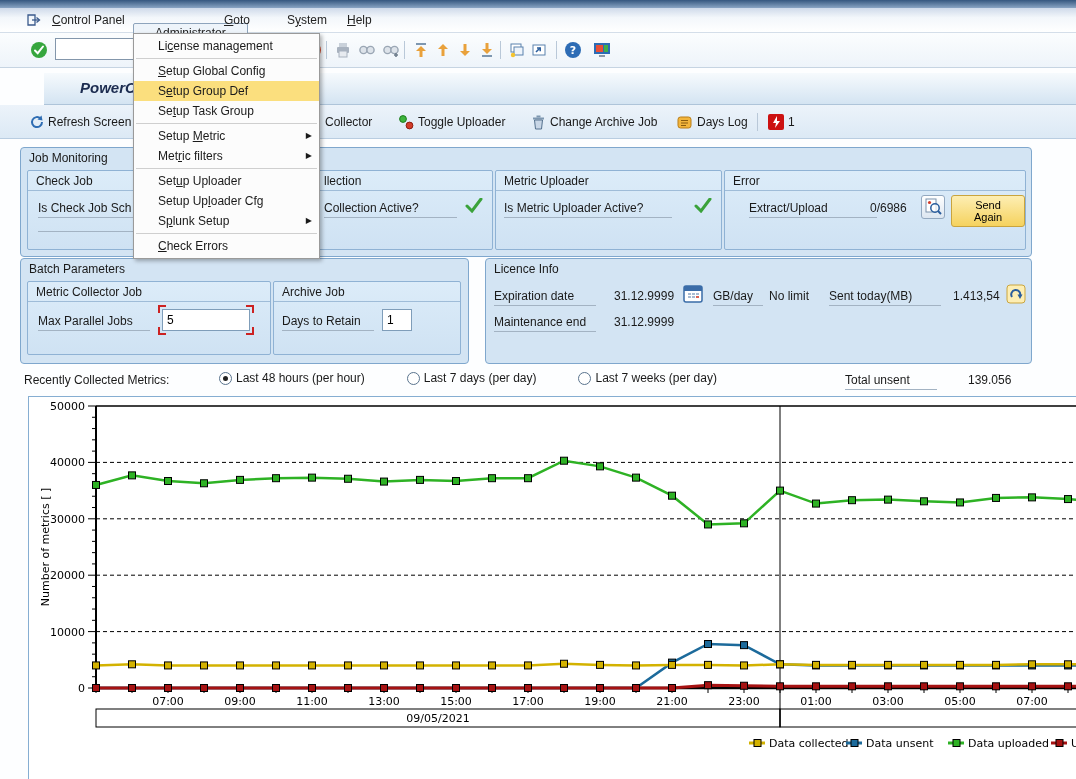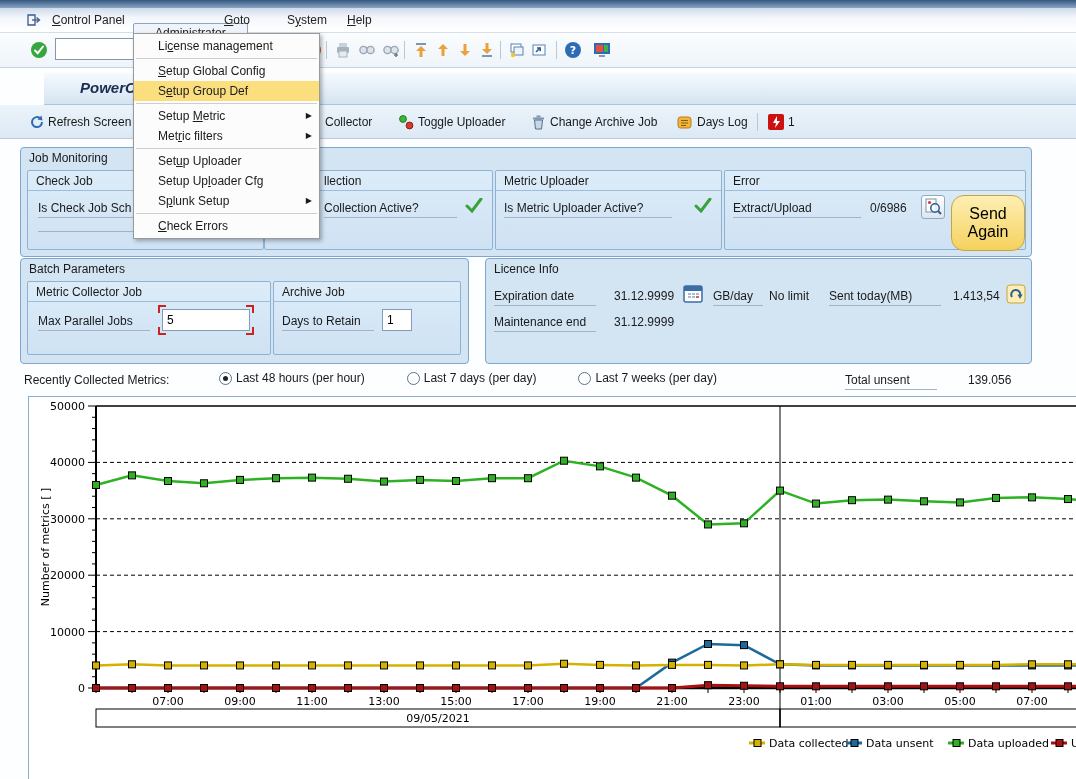--- a/index.html
+++ b/index.html
@@ -28,21 +28,21 @@
   .panel-h{position:absolute;left:0;top:0;right:0;height:20px;border-bottom:1px solid #9fbcd8;padding:3px 0 0 8px;box-sizing:border-box;}
   .flabel{border-bottom:1px solid #a3b3c3;padding-bottom:2px;display:inline-block;position:absolute;white-space:nowrap;}
   .val{position:absolute;white-space:nowrap;}
   .txt{border:1px solid #7f9db9;background:#fff;height:18px;font-size:12px;font-family:inherit;padding:1px 4px;}
   .inwrap{position:absolute;}
   .corner{position:absolute;width:6px;height:6px;border:2px solid #cc2222;}
   .c-tl{left:-4px;top:-4px;border-right:none;border-bottom:none}
   .c-tr{right:-4px;top:-4px;border-left:none;border-bottom:none}
   .c-bl{left:-4px;bottom:-4px;border-right:none;border-top:none}
   .c-br{right:-4px;bottom:-4px;border-left:none;border-top:none}
-  .btn-yellow{position:absolute;background:linear-gradient(180deg,#fdeeb3,#f5d25e);border:1px solid #c9a43e;border-radius:13px;font-size:16px;padding:9px 9px;font-family:inherit;cursor:default;}
+  .btn-yellow{position:absolute;background:linear-gradient(180deg,#fdeeb3,#f5d25e);border:1px solid #c9a43e;border-radius:3px;font-size:11px;padding:3px 9px;font-family:inherit;cursor:default;}
   .tool-btn{position:absolute;width:24px;height:24px;border:1px solid #93a8bf;border-radius:3px;background:linear-gradient(180deg,#ffffff,#dce6f0);padding:1px;box-sizing:border-box;}
   
   #metrics-bar{position:absolute;left:0;top:366px;width:1076px;height:28px;background:#fdfeff;}
   .radio-opt{display:inline-flex;align-items:center;margin-right:42px;white-space:nowrap;}
   .radio{width:13px;height:13px;border-radius:50%;border:1px solid #5a748e;background:#fff;display:inline-block;margin-right:4px;position:relative;box-sizing:border-box;}
   .radio.sel::after{content:'';position:absolute;left:3px;top:3px;width:5px;height:5px;border-radius:50%;background:#222;}
   
   #chart-box{position:absolute;left:28px;top:396px;width:1048px;height:383px;background:#fff;border-left:1px solid #86aed2;border-top:1px solid #86aed2;}
   #chart-svg text{font-family:"DejaVu Sans",sans-serif;fill:#000;}
   
@@ -234,21 +234,21 @@
       <div class="panel-h" style="padding-left:59px">llection</div>
       <span class="flabel" style="left:59px;top:30px;width:133px">Collection Active?</span>
       <span class="check-icon" style="left:200px;top:27px">
         <svg width="18" height="15">
             <path d="M2 8l5 5 9-12" stroke="#3aa23a" stroke-width="3" fill="none" stroke-linecap="round"></path>
           </svg>
       </span>
     </div>
     <div class="panel" style="left:703px;width:300px;height:78px">
       <div class="panel-h">Error</div>
-      <span class="flabel" style="left:8px;top:30px;width:128px">Extract/Upload</span>
+      <span class="flabel" style="left:24px;top:30px;width:128px">Extract/Upload</span>
       <span class="val" style="left:145px;top:30px">0/6986</span>
       <span class="tool-btn" style="left:196px;top:24px">
         <svg width="20" height="20">
             <rect x="3" y="2" width="10" height="13" fill="#fff" stroke="#7b92ab"></rect>
             <circle cx="6.5" cy="5.5" r="1.6" fill="#d23c2a"></circle>
             <circle cx="12" cy="11" r="4.2" fill="rgba(255,255,255,.7)" stroke="#2a5d9c" stroke-width="1.5"></circle>
             <path d="M15 14l3 3" stroke="#2a5d9c" stroke-width="2"></path>
           </svg>
       </span>
       <button class="btn-yellow" style="left:226px;top:24px">Send Again</button>
@@ -539,20 +539,21 @@
         <text x="1042" y="350" font-size="11">U</text>
         <text transform="rotate(-90 20 150)" x="20" y="150" text-anchor="middle" font-size="11">Number of metrics [ ]</text>
       </svg>
   </div>
 
   <div id="dropdown">
       <div class="dd-item"><span>Li<u>c</u>ense management</span></div>
       <div class="dd-sep"></div>
       <div class="dd-item"><span><u>S</u>etup Global Config</span></div>
       <div class="dd-item dd-hl"><span>S<u>e</u>tup Group Def</span></div>
+      <div class="dd-item"><span>Se<u>t</u>up Task Group</span></div>
       <div class="dd-sep"></div>
       <div class="dd-item"><span>Setup <u>M</u>etric</span><span class="dd-arrow">▶</span></div>
       <div class="dd-item"><span>Met<u>r</u>ic filters</span><span class="dd-arrow">▶</span></div>
       <div class="dd-sep"></div>
       <div class="dd-item"><span>Set<u>u</u>p Uploader</span></div>
       <div class="dd-item"><span>Setup Up<u>l</u>oader Cfg</span></div>
       <div class="dd-item"><span>S<u>p</u>lunk Setup</span><span class="dd-arrow">▶</span></div>
       <div class="dd-sep"></div>
       <div class="dd-item"><span><u>C</u>heck Errors</span></div>
     </div>

